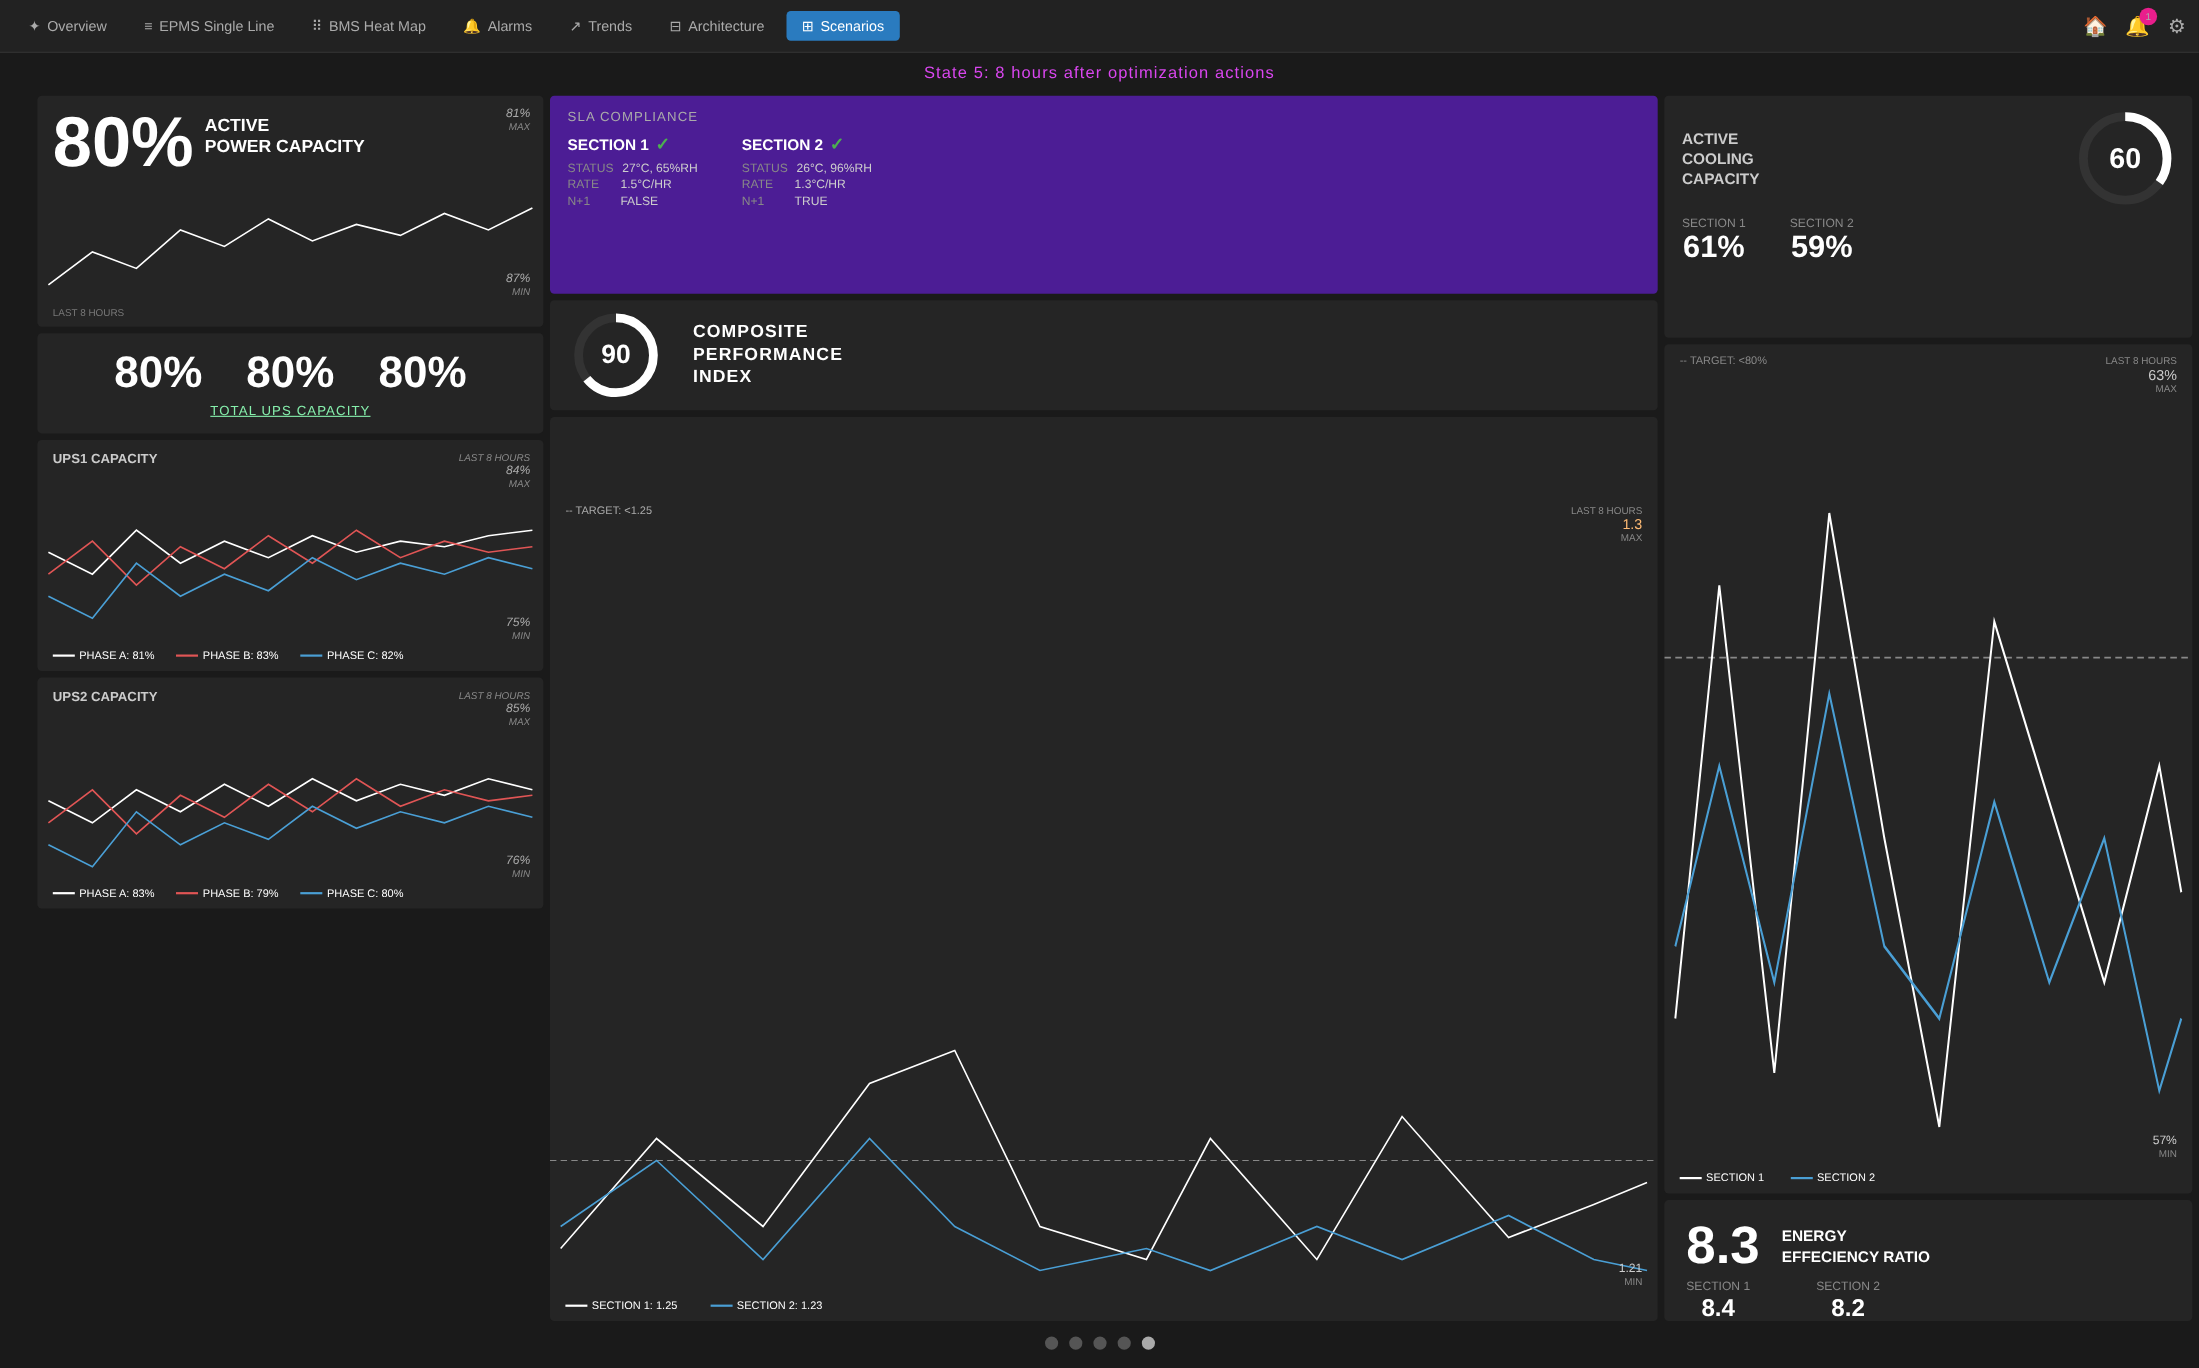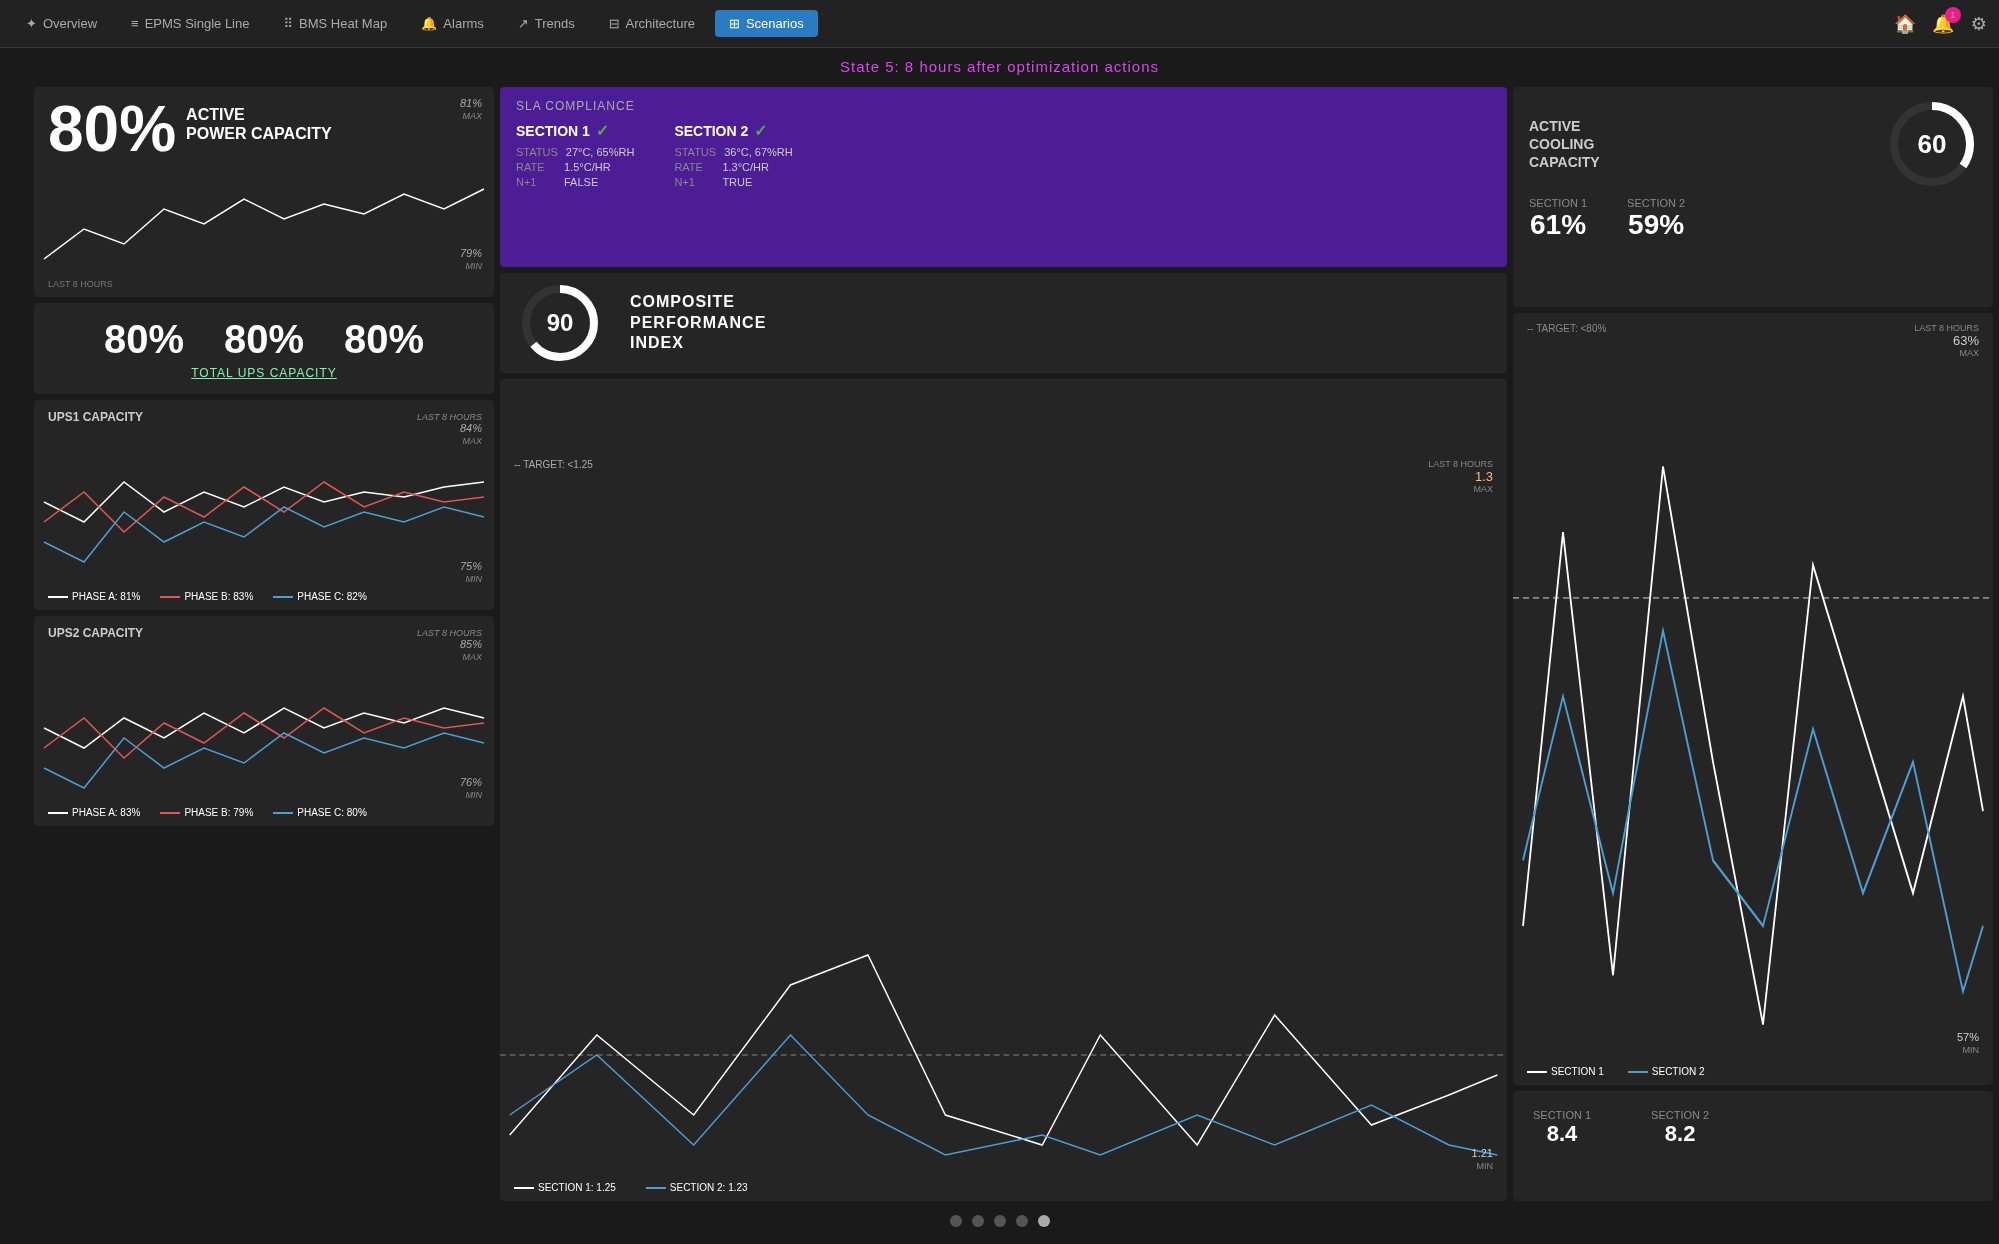--- a/index.html
+++ b/index.html
@@ -339,21 +339,21 @@
         <div class="apc-label">
           <span>ACTIVE</span><br>
           <span>POWER CAPACITY</span>
         </div>
       </div>
       <div class="chart-corner-label corner-top">
         <span>81%</span><br>
         <span class="mini-label">MAX</span>
       </div>
       <div class="chart-corner-label corner-bottom" style="right:12px; bottom:26px;">
-        <span>79%</span><br>
+        <span>87%</span><br>
         <span class="mini-label">MIN</span>
       </div>
       <div style="position:absolute;bottom:8px;left:14px;font-size:9px;color:#777;">LAST 8 HOURS</div>
 
       <svg style="position:absolute;bottom:18px;left:0;right:0;width:100%;height:110px;" viewBox="0 0 460 110" preserveAspectRatio="none">
         <polyline points="10,90 50,60 90,75 130,40 170,55 210,30 250,50 290,35 330,45 370,25 410,40 450,20" fill="none" stroke="#fff" stroke-width="1.5"></polyline>
       </svg>
     </div>
 
     <div class="total-ups">
@@ -439,21 +439,21 @@
             <span class="sla-val">FALSE</span>
           </div>
         </div>
         <div class="sla-section">
           <div class="sla-section-title">
             <span>SECTION 2</span>
             <span class="check-green">✓</span>
           </div>
           <div class="sla-row">
             <span class="sla-key">STATUS</span>
-            <span class="sla-val">36°C, 67%RH</span>
+            <span class="sla-val">26°C, 96%RH</span>
           </div>
           <div class="sla-row">
             <span class="sla-key">RATE</span>
             <span class="sla-val">1.3°C/HR</span>
           </div>
           <div class="sla-row">
             <span class="sla-key">N+1</span>
             <span class="sla-val">TRUE</span>
           </div>
         </div>
@@ -552,20 +552,27 @@
         <span>57%</span><br>
         <span style="font-size:9px;color:#888;">MIN</span>
       </div>
       <div style="position:absolute;bottom:8px;left:14px;display:flex;gap:24px;font-size:10px;">
         <span><span class="legend-dot" style="background:#fff;"></span><span>SECTION 1</span></span>
         <span><span class="legend-dot" style="background:#4a9fd5;"></span><span>SECTION 2</span></span>
       </div>
     </div>
 
     <div class="eer-panel">
+      <div class="eer-header">
+        <span class="eer-value">8.3</span>
+        <div class="eer-label">
+          <span>ENERGY</span><br>
+          <span>EFFECIENCY RATIO</span>
+        </div>
+      </div>
       <div class="eer-sections">
         <div class="eer-section">
           <div class="eer-section-title">SECTION 1</div>
           <div class="eer-section-val">8.4</div>
         </div>
         <div class="eer-section">
           <div class="eer-section-title">SECTION 2</div>
           <div class="eer-section-val">8.2</div>
         </div>
       </div>

